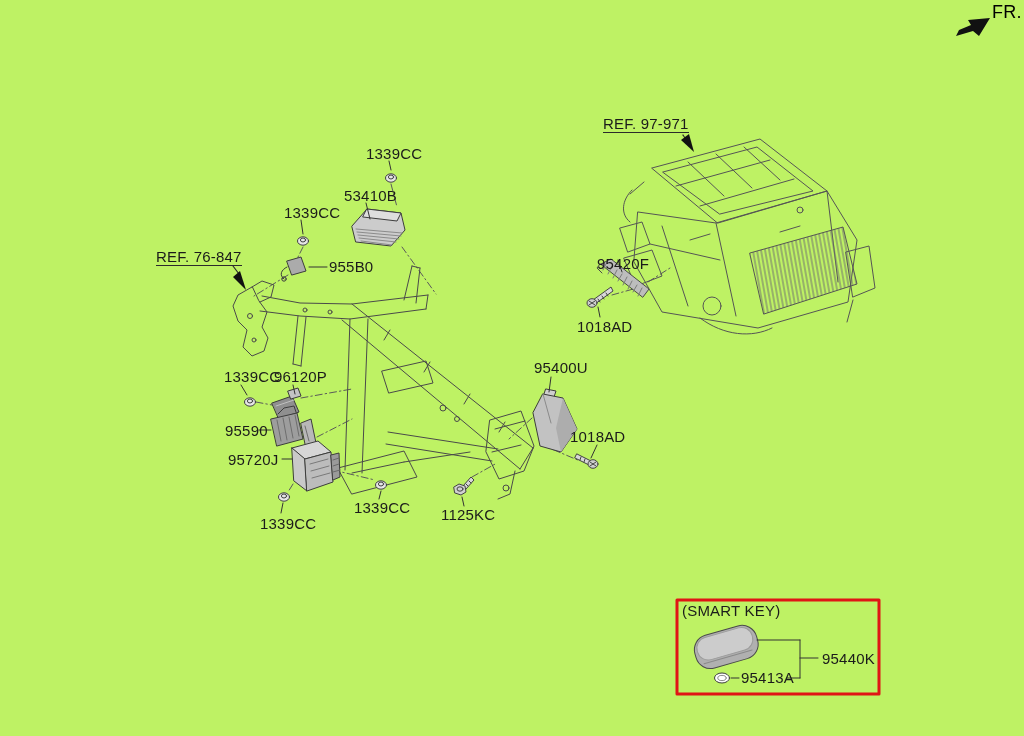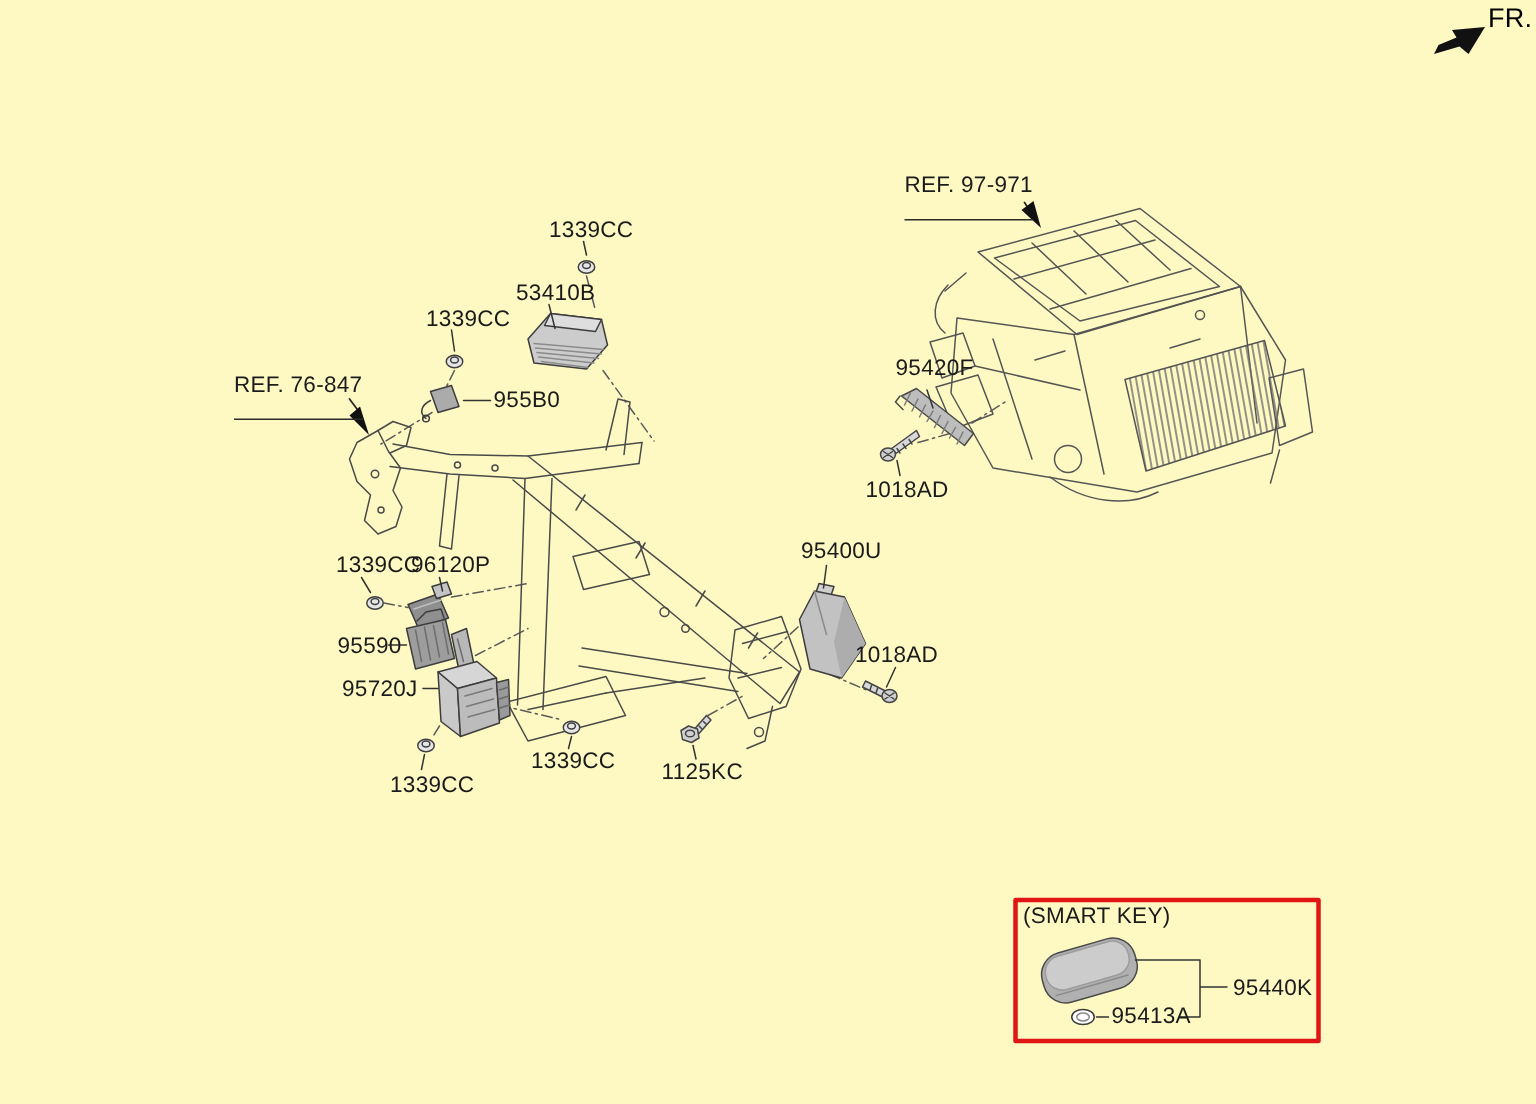--- a/index.html
+++ b/index.html
@@ -1,25 +1,25 @@
 <!DOCTYPE html>
 <html><head>
 <meta charset="utf-8">
 <style>
   html,body{margin:0;padding:0;background:#ffffff;}
   .canvas{
-    position:relative;width:1024px;height:736px;background:#fef9c3;
+    position:relative;width:1024px;height:736px;background:#bef264;
     font-family:"Liberation Sans",sans-serif;overflow:hidden;
   }
   .art{position:absolute;left:0;top:0;width:1024px;height:736px;}
   .lbl{
     position:absolute;font-size:15px;line-height:15px;color:#1b1b1b;
     white-space:nowrap;letter-spacing:.2px;
   }
-  .ref{border-bottom:1.4px solid #2b2b2b;padding-bottom:15px;}
+  .ref{border-bottom:1.4px solid #2b2b2b;padding-bottom:1px;}
   .fr{font-size:18px;line-height:18px;color:#000;}
 </style>
 </head>
 <body>
 
 <div class="canvas">
 
   <svg class="art" viewBox="0 0 1024 736" fill="none" stroke-linecap="round" stroke-linejoin="round">
     <defs>
       <pattern id="hatch" patternUnits="userSpaceOnUse" width="4" height="9" patternTransform="rotate(-10)">
@@ -225,21 +225,21 @@
 
   <div class="lbl fr" style="left:992px;top:3px;">FR.</div>
 
   <div class="lbl ref" style="left:156px;top:249px;">REF. 76-847</div>
   <div class="lbl ref" style="left:603px;top:116px;">REF. 97-971</div>
 
   <div class="lbl" style="left:366px;top:146px;">1339CC</div>
   <div class="lbl" style="left:344px;top:188px;">53410B</div>
   <div class="lbl" style="left:284px;top:205px;">1339CC</div>
   <div class="lbl" style="left:329px;top:259px;">955B0</div>
-  <div class="lbl" style="left:597px;top:238px;">95420F</div>
+  <div class="lbl" style="left:597px;top:256px;">95420F</div>
   <div class="lbl" style="left:577px;top:319px;">1018AD</div>
   <div class="lbl" style="left:534px;top:360px;">95400U</div>
   <div class="lbl" style="left:224px;top:369px;">1339CC</div>
   <div class="lbl" style="left:274px;top:369px;">96120P</div>
   <div class="lbl" style="left:215px;top:423px;margin-left:10px;">95590</div>
   <div class="lbl" style="left:228px;top:452px;">95720J</div>
   <div class="lbl" style="left:570px;top:429px;">1018AD</div>
   <div class="lbl" style="left:260px;top:516px;">1339CC</div>
   <div class="lbl" style="left:354px;top:500px;">1339CC</div>
   <div class="lbl" style="left:441px;top:507px;text-align:center;">1125KC</div>

